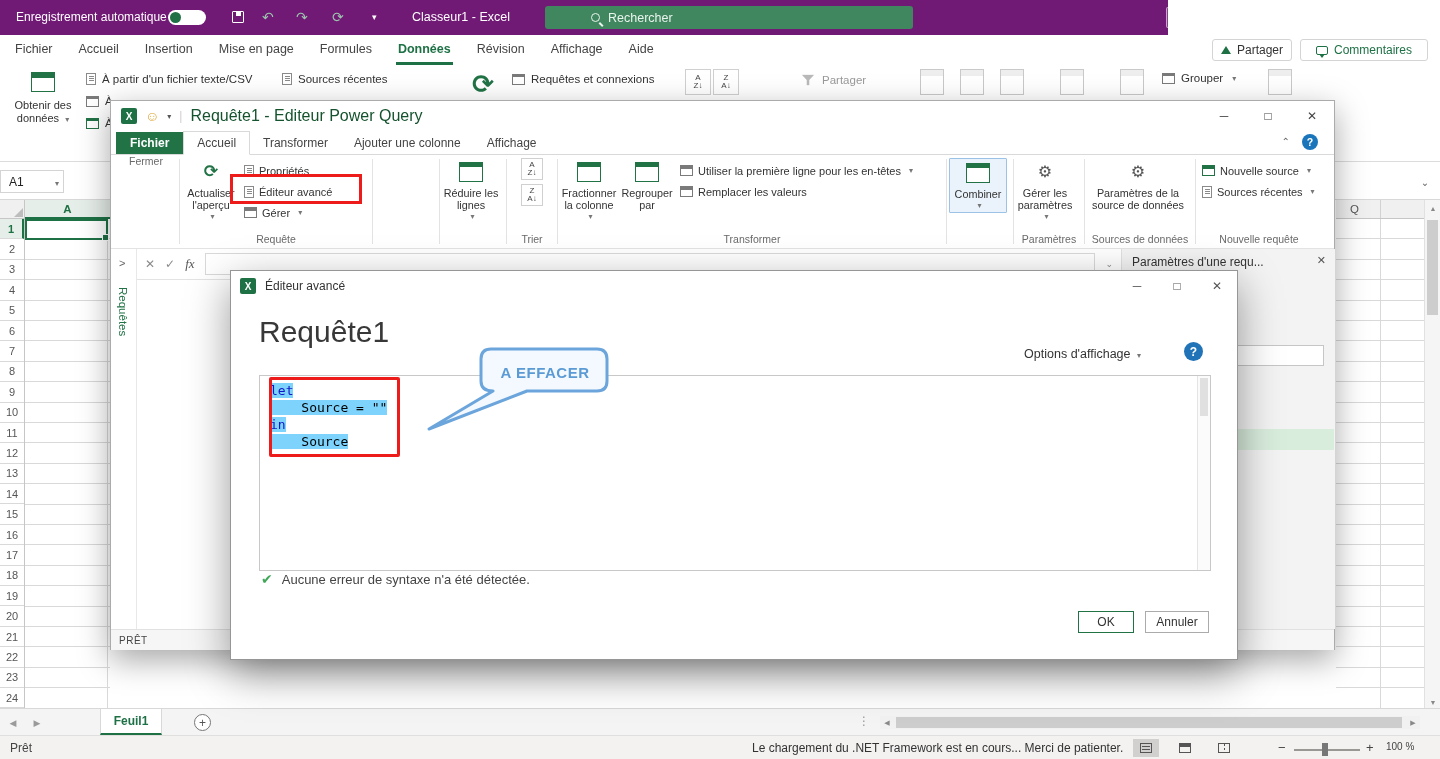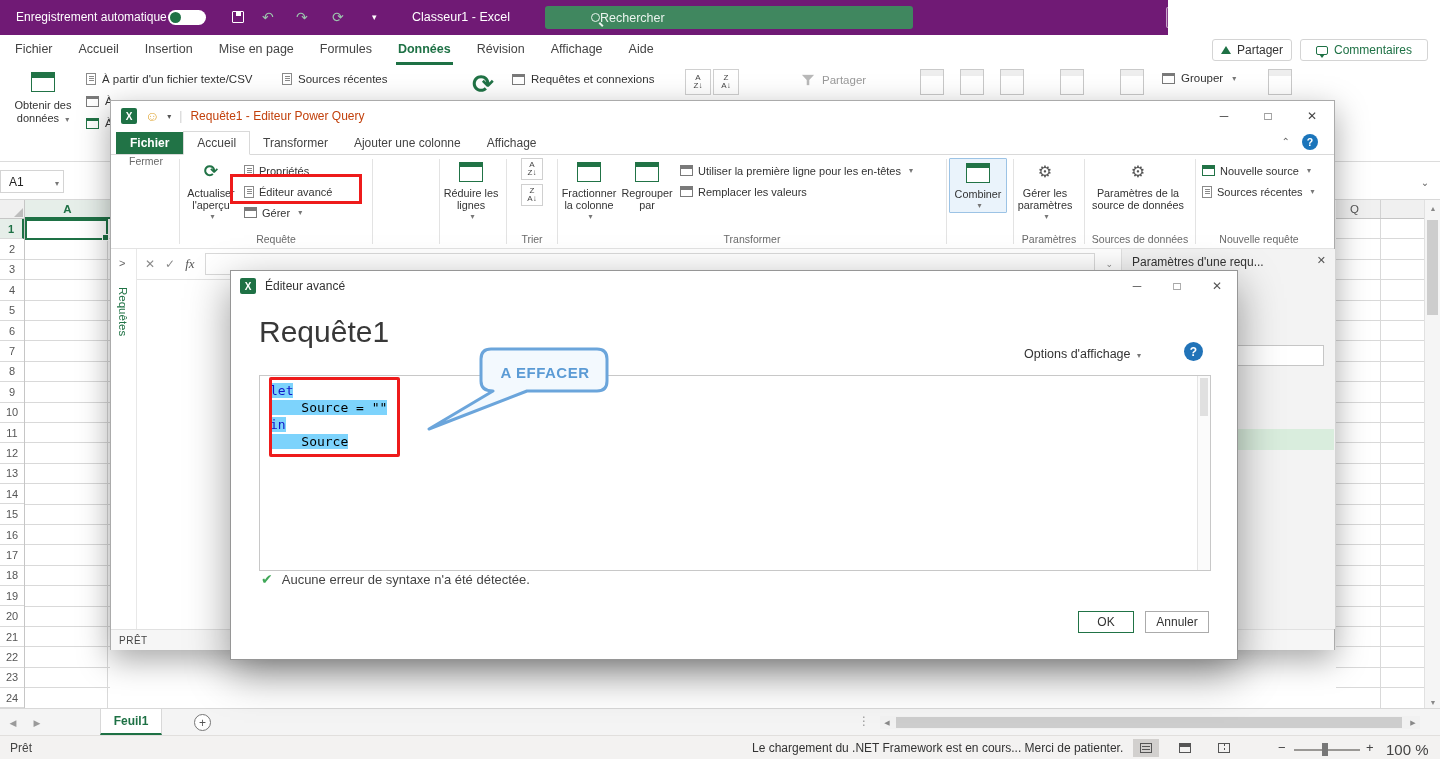--- a/index.html
+++ b/index.html
@@ -11,21 +11,21 @@
 
 #titlebar{position:absolute;left:0;top:0;width:1168px;height:35px;background:#701a75;color:#fff}
 #autosave-label{position:absolute;left:16px;top:10px;font-size:12px;color:#fff}
 #autosave-switch{position:absolute;left:168px;top:10px;width:38px;height:15px;background:#fff;border-radius:8px}
 #autosave-switch .knob{position:absolute;left:2px;top:2px;width:11px;height:11px;border-radius:50%;background:#1f7145}
 .qat{position:absolute;top:8px;height:18px;display:flex;align-items:center;justify-content:center;color:#fff;font-size:14px}
 .qat.dim{color:#9cc5ad}
 .floppy{width:12px;height:12px;border:1.5px solid #fff;border-radius:1px;position:relative}
 .floppy::before{content:"";position:absolute;top:0;left:3px;width:5px;height:4px;background:#fff}
 #wb-title{position:absolute;left:412px;top:10px;font-size:12.5px;color:#fff}
-#searchbox{position:absolute;left:545px;top:6px;width:368px;height:23px;background:#40875f;border-radius:3px;display:flex;align-items:center;padding-left:46px;color:#eaf4ee;font-size:12.5px}
+#searchbox{position:absolute;left:545px;top:6px;width:368px;height:23px;background:#40875f;border-radius:3px;display:flex;align-items:center;padding-left:46px;gap:8px;color:#eaf4ee;font-size:12.5px}
 .mag{width:9px;height:9px;border:1.5px solid #eaf4ee;border-radius:50%;position:relative}
 .mag::after{content:"";position:absolute;left:8px;top:8px;width:5px;height:1.5px;background:#eaf4ee;transform:rotate(45deg);transform-origin:0 0}
 #connexion{position:absolute;left:1166px;top:7px;width:79px;height:21px;border:1px solid rgba(255,255,255,.55);background:rgba(255,255,255,.16);border-radius:2px;display:flex;align-items:center;justify-content:center;font-size:11.5px;color:#fff}
 .ribicon{width:15px;height:13px;border:1.5px solid #fff;border-radius:2px;position:relative}
 .ribicon::before{content:"";position:absolute;left:0;right:0;top:2.5px;height:1.5px;background:#fff}
 .winbtn{position:absolute;top:0;width:46px;height:35px;display:flex;align-items:center;justify-content:center;color:#fff;font-size:13px}
 
 
 #tabrow{position:absolute;left:0;top:35px;width:1440px;height:30px;background:#fff}
 #xtabs{display:flex;align-items:flex-end;height:30px;padding-left:2px}
@@ -97,29 +97,29 @@
 #status-msg{position:absolute;left:752px;top:5px;font-size:12px;color:#333}
 .vicon{position:absolute;top:3px;width:26px;height:18px;display:flex;align-items:center;justify-content:center}
 .vicon.pressed{background:#d2d0ce}
 .vi{width:12px;height:10px;border:1px solid #555;position:relative}
 .vi.grid::before{content:"";position:absolute;left:1px;right:1px;top:2px;height:1px;background:#555;box-shadow:0 3px 0 #555}
 .vi.layout::before{content:"";position:absolute;left:0;right:0;top:0;height:3px;background:#555}
 .vi.break::before{content:"";position:absolute;left:5px;top:0;bottom:0;width:1px;background:repeating-linear-gradient(to bottom,#555 0 2px,transparent 2px 4px)}
 #zoomtrack{position:absolute;left:1294px;top:13px;width:66px;height:2px;background:#9a9895}
 #zoomthumb{position:absolute;left:1322px;top:7px;width:6px;height:13px;background:#777}
 .zsign{position:absolute;top:4px;font-size:13px;color:#444}
-#zoomval{position:absolute;left:1386px;top:5px;font-size:15px;color:#444}
+#zoomval{position:absolute;left:1386px;top:5px;font-size:10px;color:#444}
 
 
 #pqwin{position:absolute;left:110px;top:100px;width:1225px;height:550px;background:#fff;border:1px solid #ababab;box-shadow:0 10px 30px rgba(0,0,0,.35);z-index:10}
 #pqtitle{position:absolute;left:0;top:0;right:0;height:30px;background:#fff;display:flex;align-items:center;padding-left:10px;gap:8px}
 .xlicon16{width:16px;height:16px;background:#1e7145;border-radius:2px;color:#fff;font-size:10px;font-weight:700;display:flex;align-items:center;justify-content:center;flex:none}
 #pqtitle .smiley{color:#dd9f26;font-size:14px}
 #pqtitle .sep{color:#cfcfcf}
-#pqtitle .ttl{color:#c2410c;font-size:12px}
+#pqtitle .ttl{color:#14532d;font-size:16px}
 .pqwinbtn{position:absolute;top:0;width:44px;height:30px;display:flex;align-items:center;justify-content:center;color:#444;font-size:12px}
 #pqtabs{position:absolute;left:0;top:30px;right:0;height:24px;display:flex;align-items:flex-end;border-bottom:1px solid #d9d9d9;background:#fff;padding-left:5px}
 .pqtab{padding:4px 13px;font-size:12px;color:#444;white-space:nowrap}
 .pqtab.file{background:#217346;color:#fff;font-weight:700;padding:4px 14px}
 .pqtab.active{border:1px solid #d9d9d9;border-bottom:1px solid #fff;margin-bottom:-1px;background:#fff}
 #pqcollapse{position:absolute;right:44px;top:35px;color:#666;font-size:10px}
 #pqhelp{position:absolute;right:16px;top:33px;width:16px;height:16px;border-radius:50%;background:#1b75bb;color:#fff;font-size:10.5px;font-weight:700;display:flex;align-items:center;justify-content:center}
 #pqribbon{position:absolute;left:0;top:54px;right:0;height:94px;background:#fff;border-bottom:1px solid #e3e3e3;display:flex;align-items:stretch;padding-left:4px}
 .grp{display:flex;flex-direction:column}
 .gc{flex:1;display:flex;align-items:flex-start;padding-top:3px}

